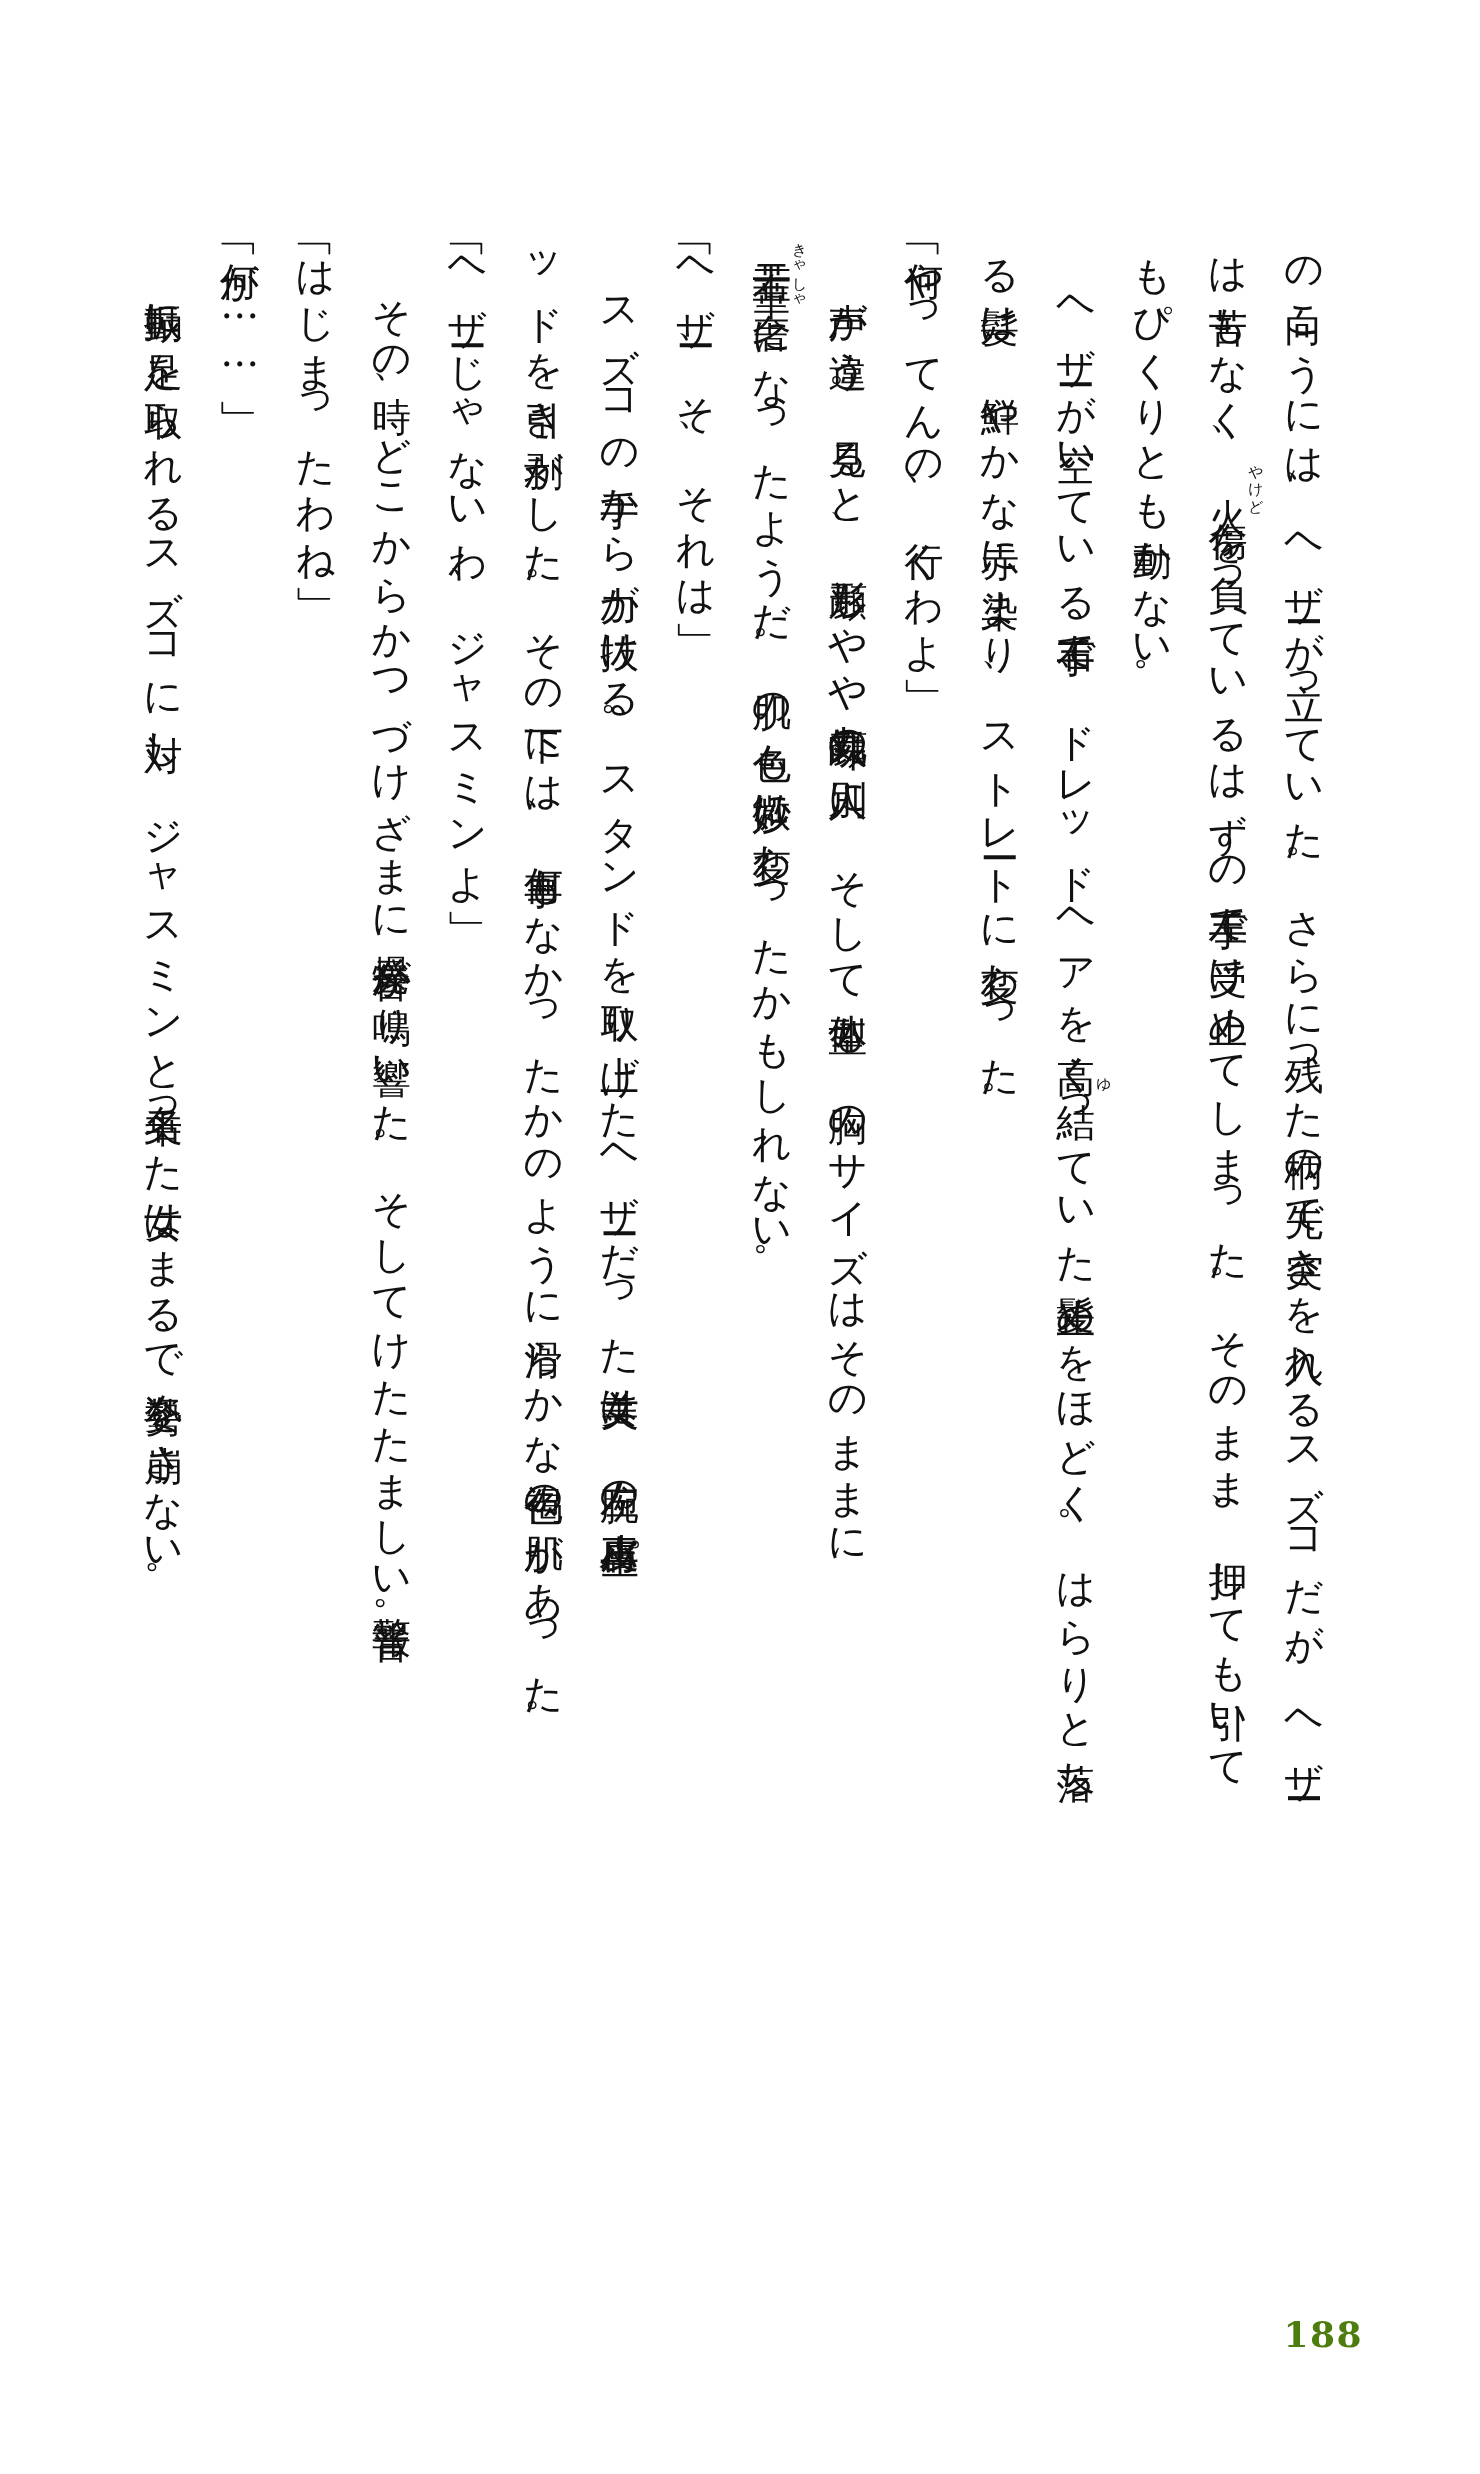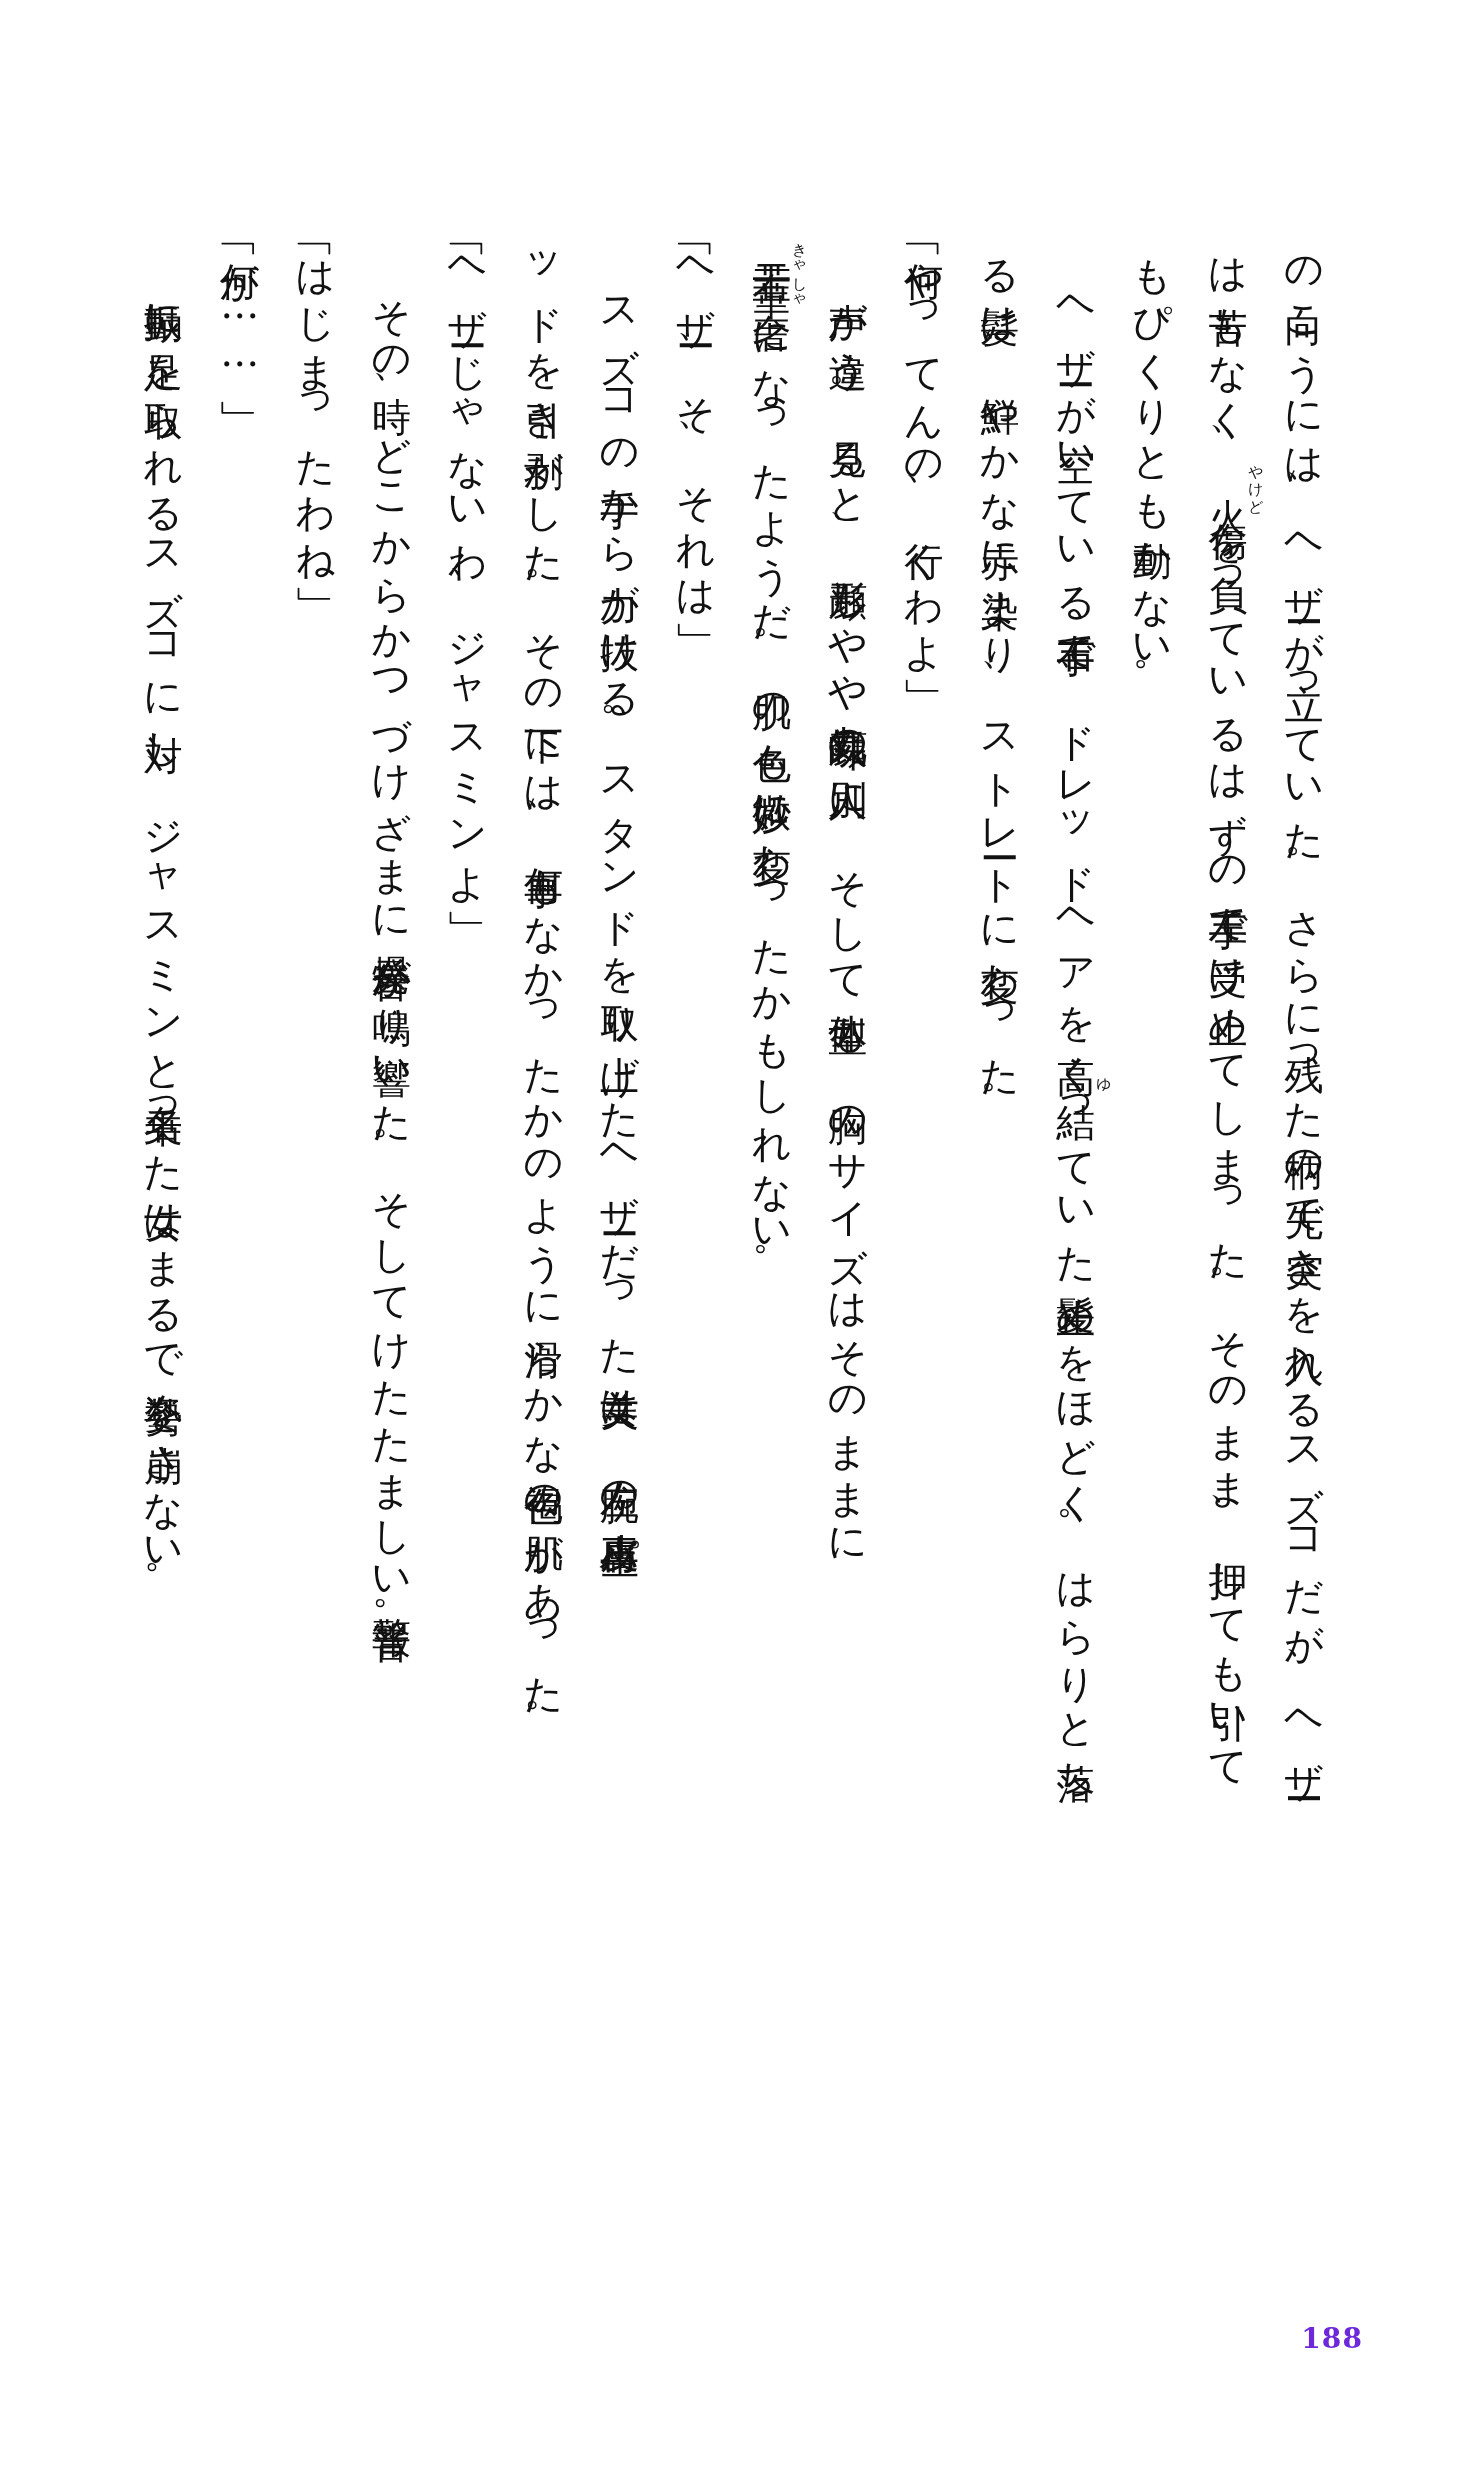--- a/index.html
+++ b/index.html
@@ -52,25 +52,25 @@
   rt {
     font-size: 0.38em;
     letter-spacing: 0;
     font-weight: 400;
   }
 
   .page-number {
     position: absolute;
     right: 118px;
     bottom: 120px;
-    font-size: 28px;
+    font-size: 36px;
     font-weight: bold;
     font-family: "DejaVu Serif", "Liberation Serif", serif;
     letter-spacing: 0.04em;
-    color: #6d28d9;
+    color: #4d7c0f;
   }
 </style>
 </head>
 <body>
 
 <div class="page">
 
   <div class="text-block">
     <span class="line">の向こうには、ヘザーが立っていた。さらに残った柄の先で突きを入れるスズコだが、ヘザー</span>
     <span class="line">は苦もなく、<ruby>火傷<rt>やけど</rt></ruby>を負っているはずの左手で受け止めてしまった。そのまま、押しても引いて</span>

